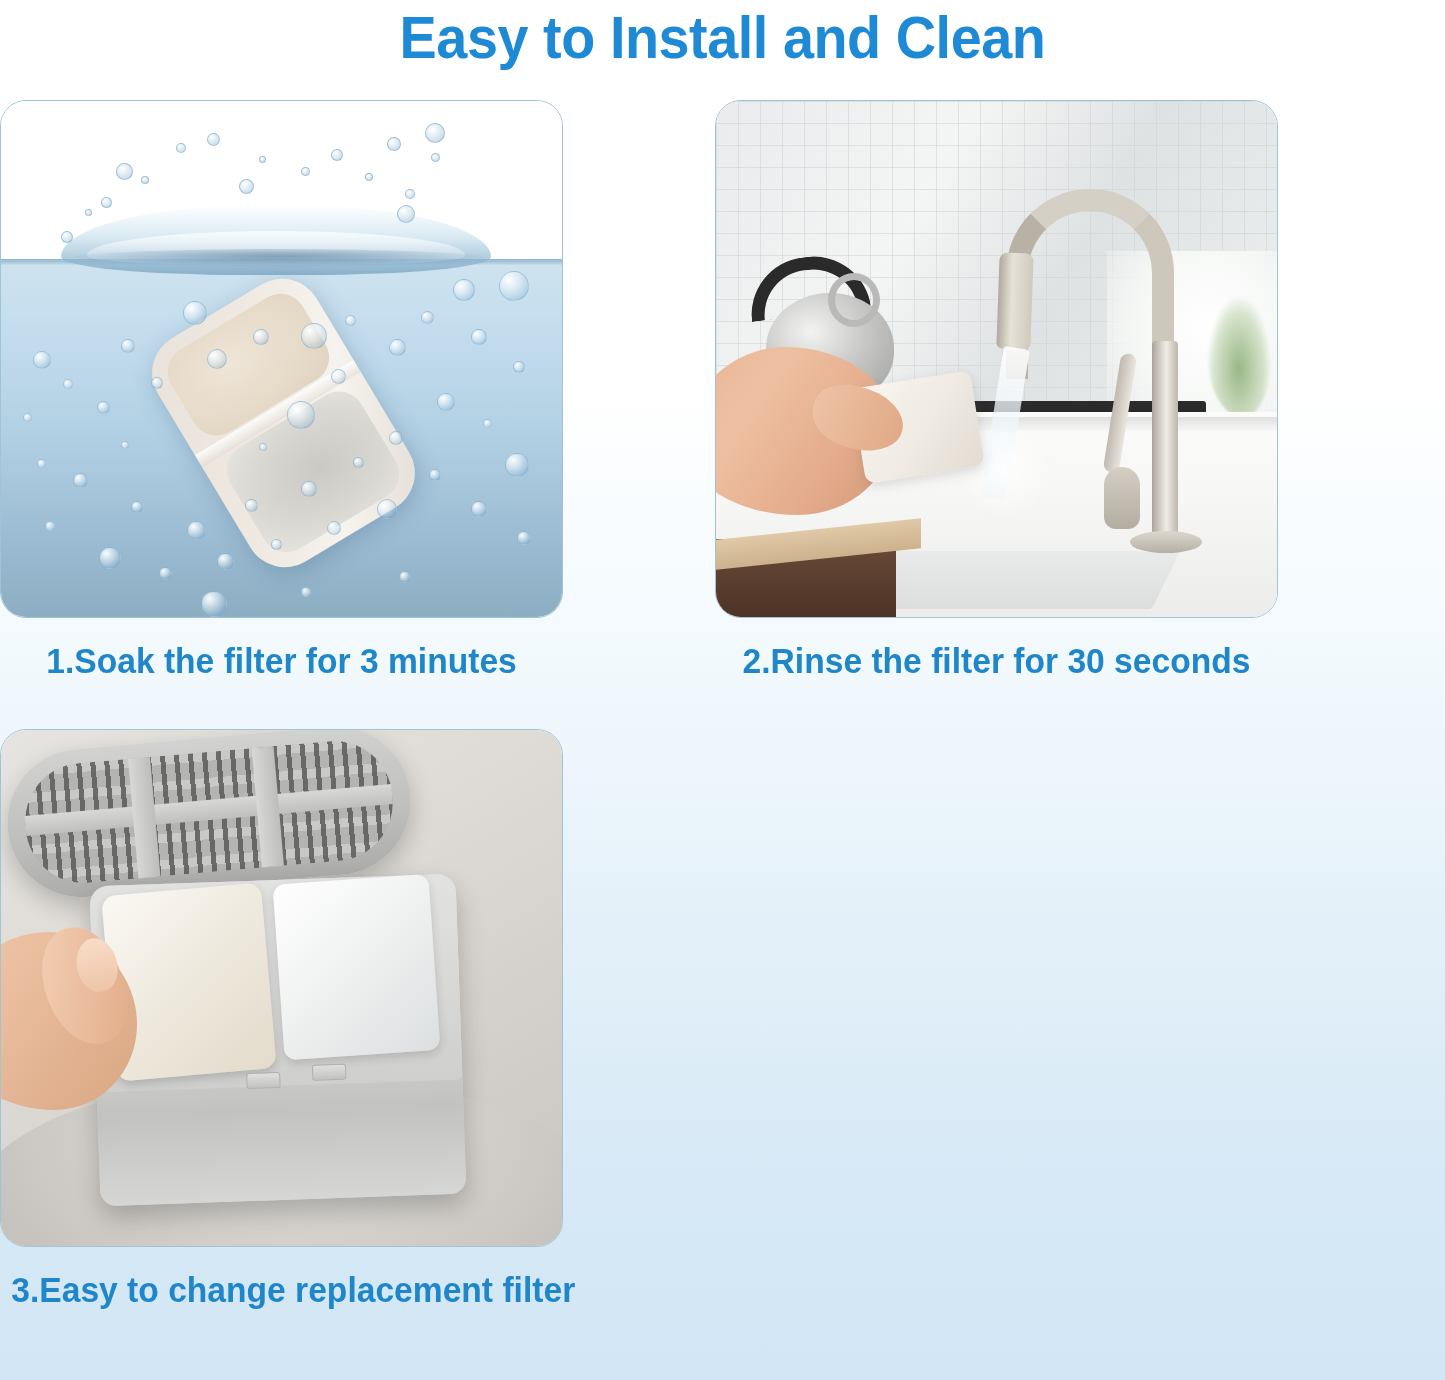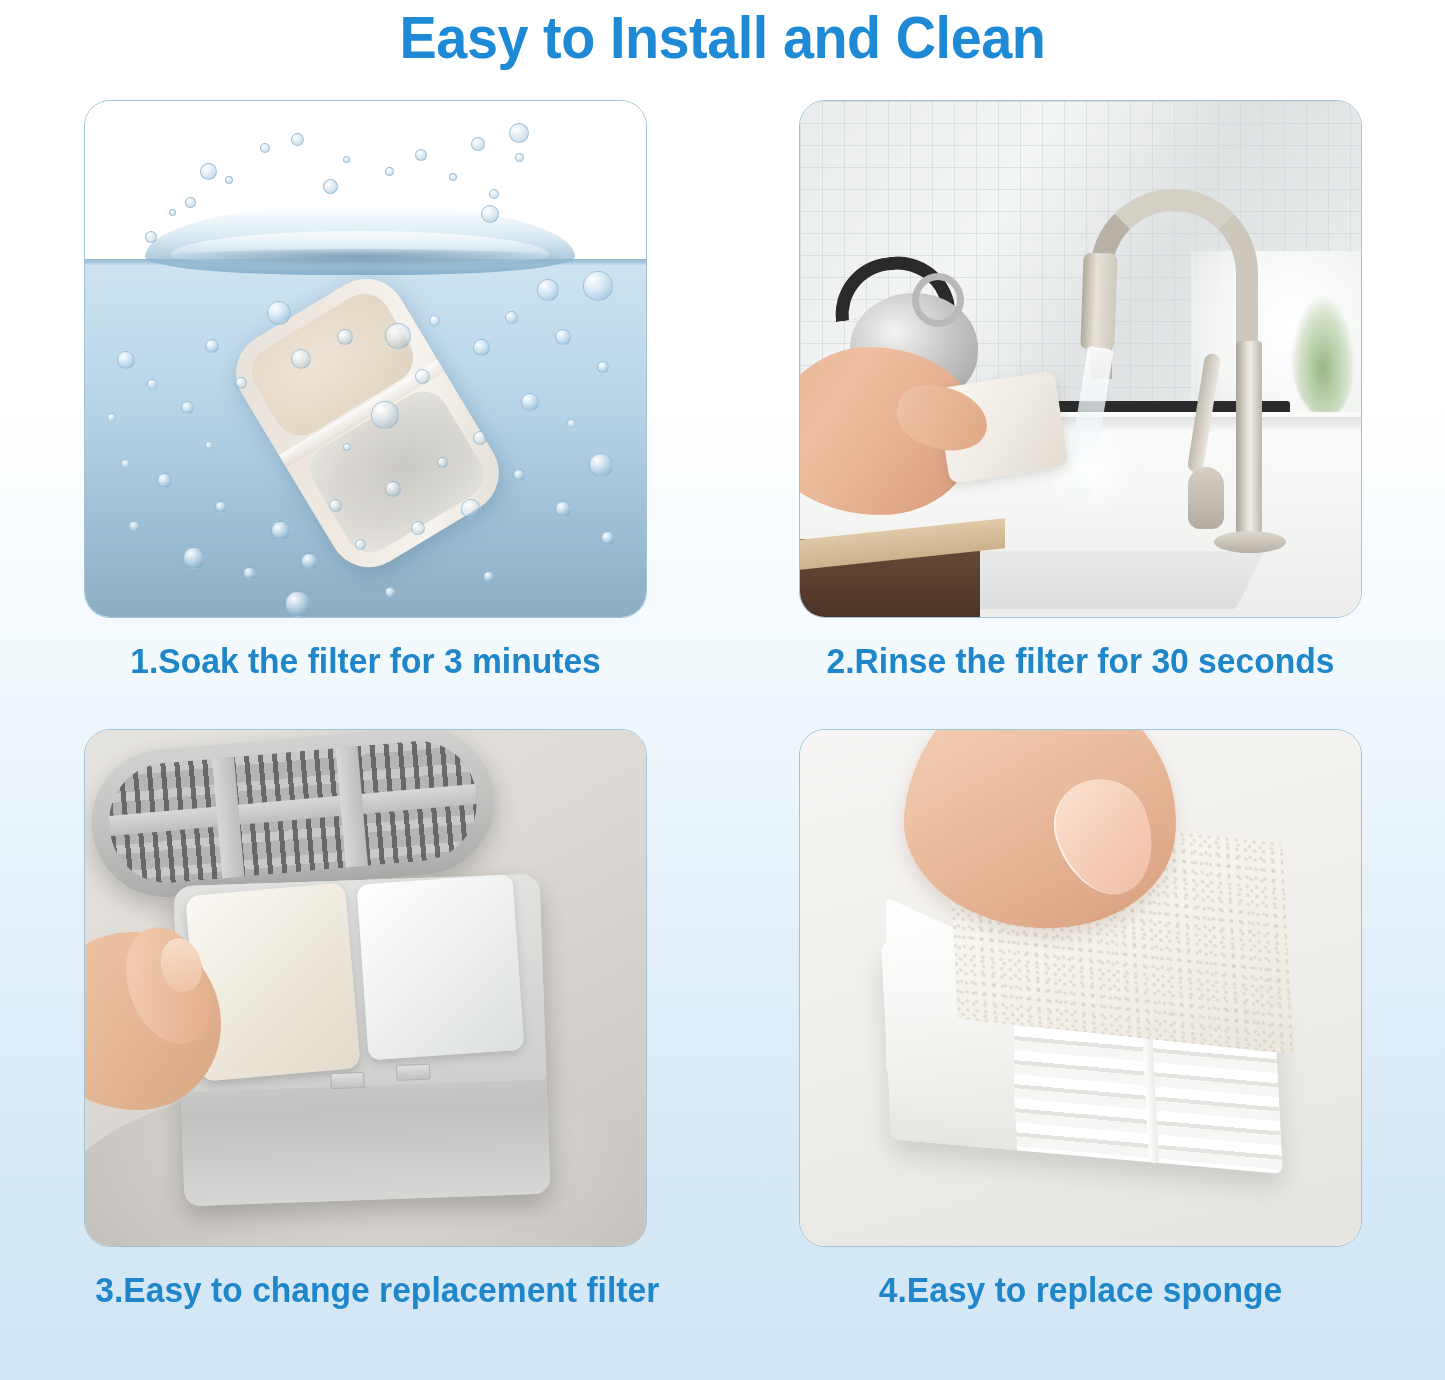--- a/index.html
+++ b/index.html
@@ -32,21 +32,21 @@
 
   
   .steps-grid {
     position: absolute;
     left: 0;
     top: 100px;
     width: 1445px;
   }
   .steps-row {
     display: flex;
-    justify-content: center;
+    justify-content: flex-start;
     gap: 152px;
   }
   .step-cell {
     width: 563px;
   }
   .panel {
     width: 563px;
     height: 518px;
     border-radius: 26px;
     border: 1px solid #9fc4d8;
@@ -685,31 +685,15 @@
           </div>
 
           <div class="hand3"></div>
           <div class="thumb3"></div>
           <div class="nail3"></div>
         </div>
       </div>
       <div class="step-caption">3.Easy to change replacement filter</div>
     </div>
 
-    <div class="step-cell">
-      <div class="panel">
-        <div class="bg4">
-          <div class="holder">
-            <div class="holder-slots"></div>
-            <div class="holder-divider"></div>
-          </div>
-          <div class="holder-front"></div>
-          <div class="sponge-top-shadow"></div>
-          <div class="sponge"></div>
-          <div class="thumb4"></div>
-          <div class="nail4"></div>
-        </div>
-      </div>
-      <div class="step-caption">4.Easy to replace sponge</div>
-    </div>
 
   </div>
 </div>
 
 </body></html>

